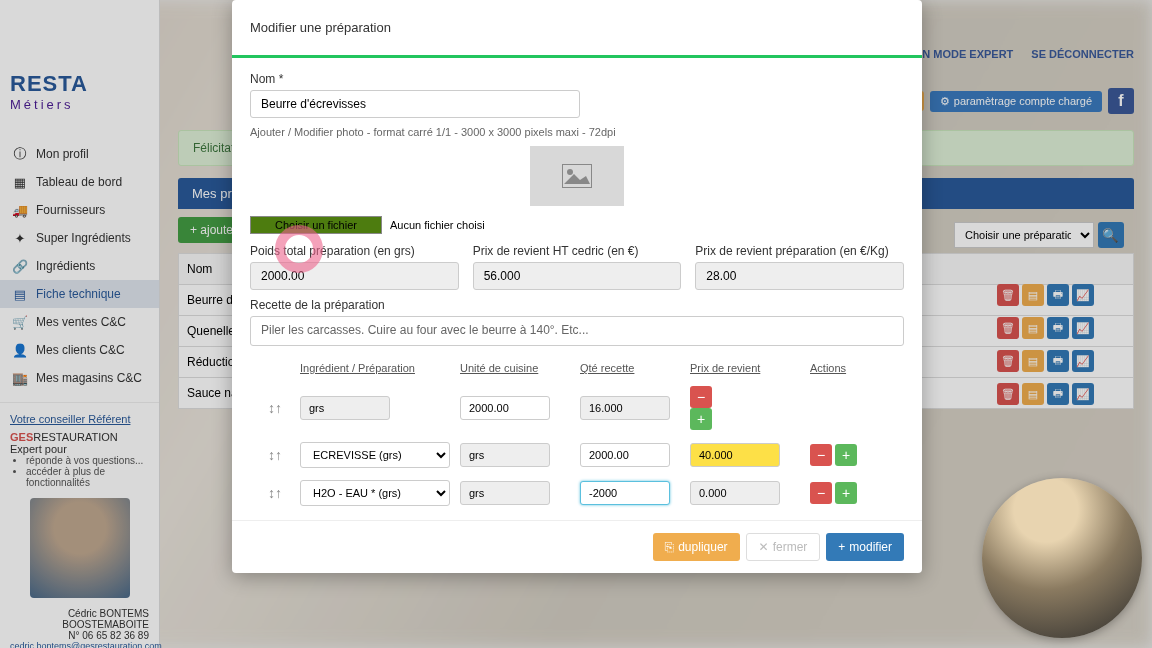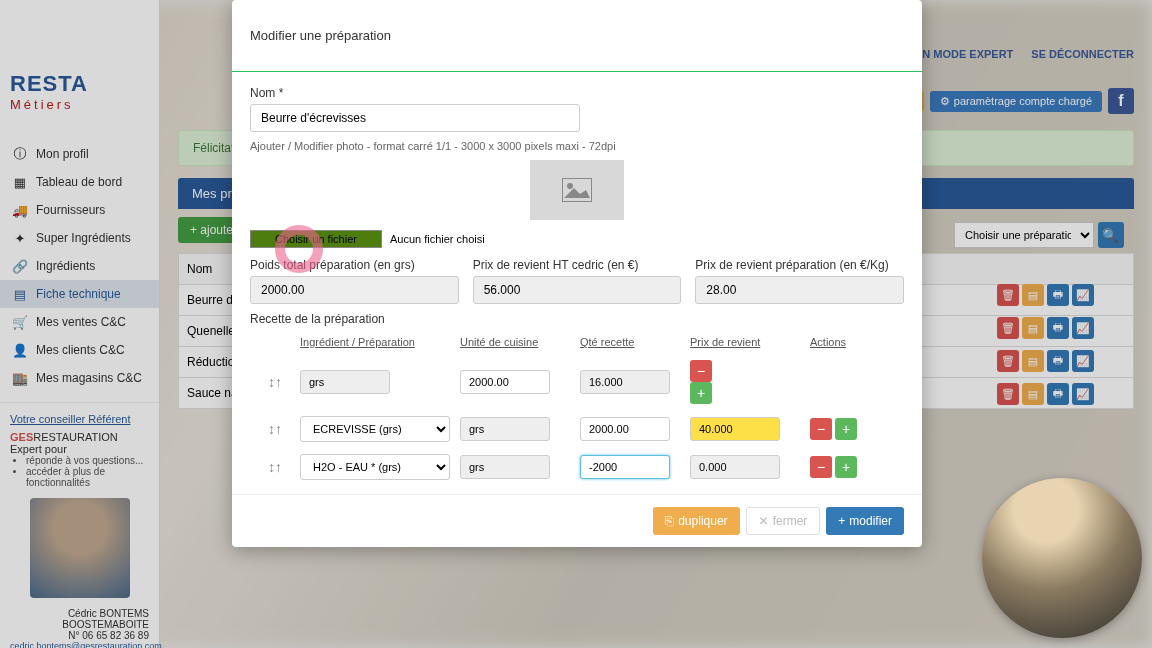--- a/index.html
+++ b/index.html
@@ -8,21 +8,21 @@
 .page { position: absolute; inset: 0; }
 .topbar { position: absolute; top: 48px; right: 18px; display: flex; gap: 18px; font-size: 11px; color: #3a5a9a; font-weight: bold; }
 .topbar span { cursor: pointer; }
 .right-strip { position: absolute; top: 88px; right: 18px; display: flex; gap: 6px; align-items: center; }
 .badge-collect { background: #f0ad4e; color: #fff; padding: 4px 10px; border-radius: 3px; font-size: 11px; }
 .badge-param { background: #3b7bbf; color: #fff; padding: 4px 10px; border-radius: 3px; font-size: 11px; display: flex; align-items: center; gap: 4px; }
 .fb-icon { width: 26px; height: 26px; background: #3b5998; color: #fff; display: flex; align-items: center; justify-content: center; font-weight: bold; border-radius: 3px; font-size: 16px; }
 .sidebar { position: absolute; left: 0; top: 0; width: 160px; height: 100%; background: #fff; border-right: 1px solid #ddd; }
 .logo-area { padding: 40px 10px 10px 10px; margin-top: 31px; }
 .logo-main { color: #2a5a9a; font-weight: bold; font-size: 22px; letter-spacing: 1px; }
-.logo-sub { color: #b91c1c; font-size: 13px; letter-spacing: 3px; }
+.logo-sub { color: #4c1d95; font-size: 13px; letter-spacing: 3px; }
 .nav { margin-top: 18px; }
 .nav-item { display: flex; align-items: center; gap: 8px; padding: 6px 12px; font-size: 12px; color: #333; cursor: pointer; }
 .nav-item.active { background: #e0e6ee; color: #2a5a9a; }
 .nav-icon { width: 16px; height: 16px; display: inline-flex; align-items: center; justify-content: center; font-size: 13px; }
 .advisor { padding: 10px; font-size: 11px; color: #333; border-top: 1px solid #eee; margin-top: 10px; }
 .advisor-title { text-decoration: underline; color: #2a5a9a; font-size: 11px; margin-bottom: 6px; }
 .advisor ul { list-style: disc; padding-left: 16px; font-size: 10px; color: #555; }
 .advisor-photo { width: 100px; height: 100px; margin: 10px auto; background: radial-gradient(circle at 50% 30%, #c0a890 30%, #4a6a8a 100%); border-radius: 4px; display: block; }
 .advisor-name { text-align: right; font-size: 10px; }
 .advisor-email { text-align: center; font-size: 9px; color: #2a5a9a; }
@@ -38,21 +38,21 @@
 .act-btn { width: 22px; height: 22px; border-radius: 3px; color: #fff; display: flex; align-items: center; justify-content: center; font-size: 11px; cursor: pointer; }
 .act-red { background: #d9534f; }
 .act-orange { background: #f0ad4e; }
 .act-blue { background: #337ab7; }
 .search-box { position: absolute; top: 4px; right: 10px; display: flex; gap: 4px; }
 .search-select { width: 140px; height: 26px; font-size: 11px; border: 1px solid #ccc; background: #fff; padding: 0 6px; }
 .search-btn { width: 26px; height: 26px; background: #337ab7; color: #fff; border: none; border-radius: 3px; display: flex; align-items: center; justify-content: center; }
 
 .modal-backdrop { position: absolute; inset: 0; background: rgba(0,0,0,0.15); }
 .modal { position: absolute; left: 232px; top: 0; width: 690px; background: #fff; border-radius: 4px; box-shadow: 0 4px 20px rgba(0,0,0,0.3); padding: 0; }
-.modal-head { padding: 28px 18px; border-bottom: 1px solid #22c55e; font-size: 13px; color: #333; }
+.modal-head { padding: 20px 18px; border-bottom: 3px solid #22c55e; font-size: 13px; color: #333; }
 .modal-body { padding: 14px 18px 8px; }
 .form-label { font-size: 12px; color: #333; margin-bottom: 4px; display: block; }
 .form-input { width: 100%; padding: 6px 10px; border: 1px solid #ccc; border-radius: 3px; font-size: 12px; background: #fff; }
 .form-input.grey { background: #eee; }
 .photo-hint { font-size: 11px; color: #666; margin: 8px 0; }
 .photo-box { width: 94px; height: 60px; background: #d8d8d8; display: flex; align-items: center; justify-content: center; margin: 0 auto 10px; }
 .file-row { display: flex; align-items: center; gap: 8px; font-size: 11px; margin-bottom: 10px; }
 .file-btn { border: 1px solid #888; background: #4d7c0f; padding: 2px 24px; font-size: 11px; cursor: pointer; }
 .row3 { display: flex; gap: 14px; margin-bottom: 8px; }
 .row3 > div { flex: 1; }
@@ -242,20 +242,21 @@
       <div>
         <label class="form-label">Prix de revient HT cedric (en €)</label>
         <input class="form-input grey" value="56.000" style="">
       </div>
       <div>
         <label class="form-label">Prix de revient préparation (en €/Kg)</label>
         <input class="form-input grey" value="28.00" style="">
       </div>
     </div>
     <label class="form-label">Recette de la préparation</label>
+    <div class="recipe-area">Piler les carcasses. Cuire au four avec le beurre à 140°. Etc...</div>
     <div class="ing-head">
       <div></div>
       <div>Ingrédient / Préparation</div>
       <div>Unité de cuisine</div>
       <div>Qté recette</div>
       <div>Prix de revient</div>
       <div>Actions</div>
     </div>
     <div id="ing-rows">
           <div class="ing-row">

